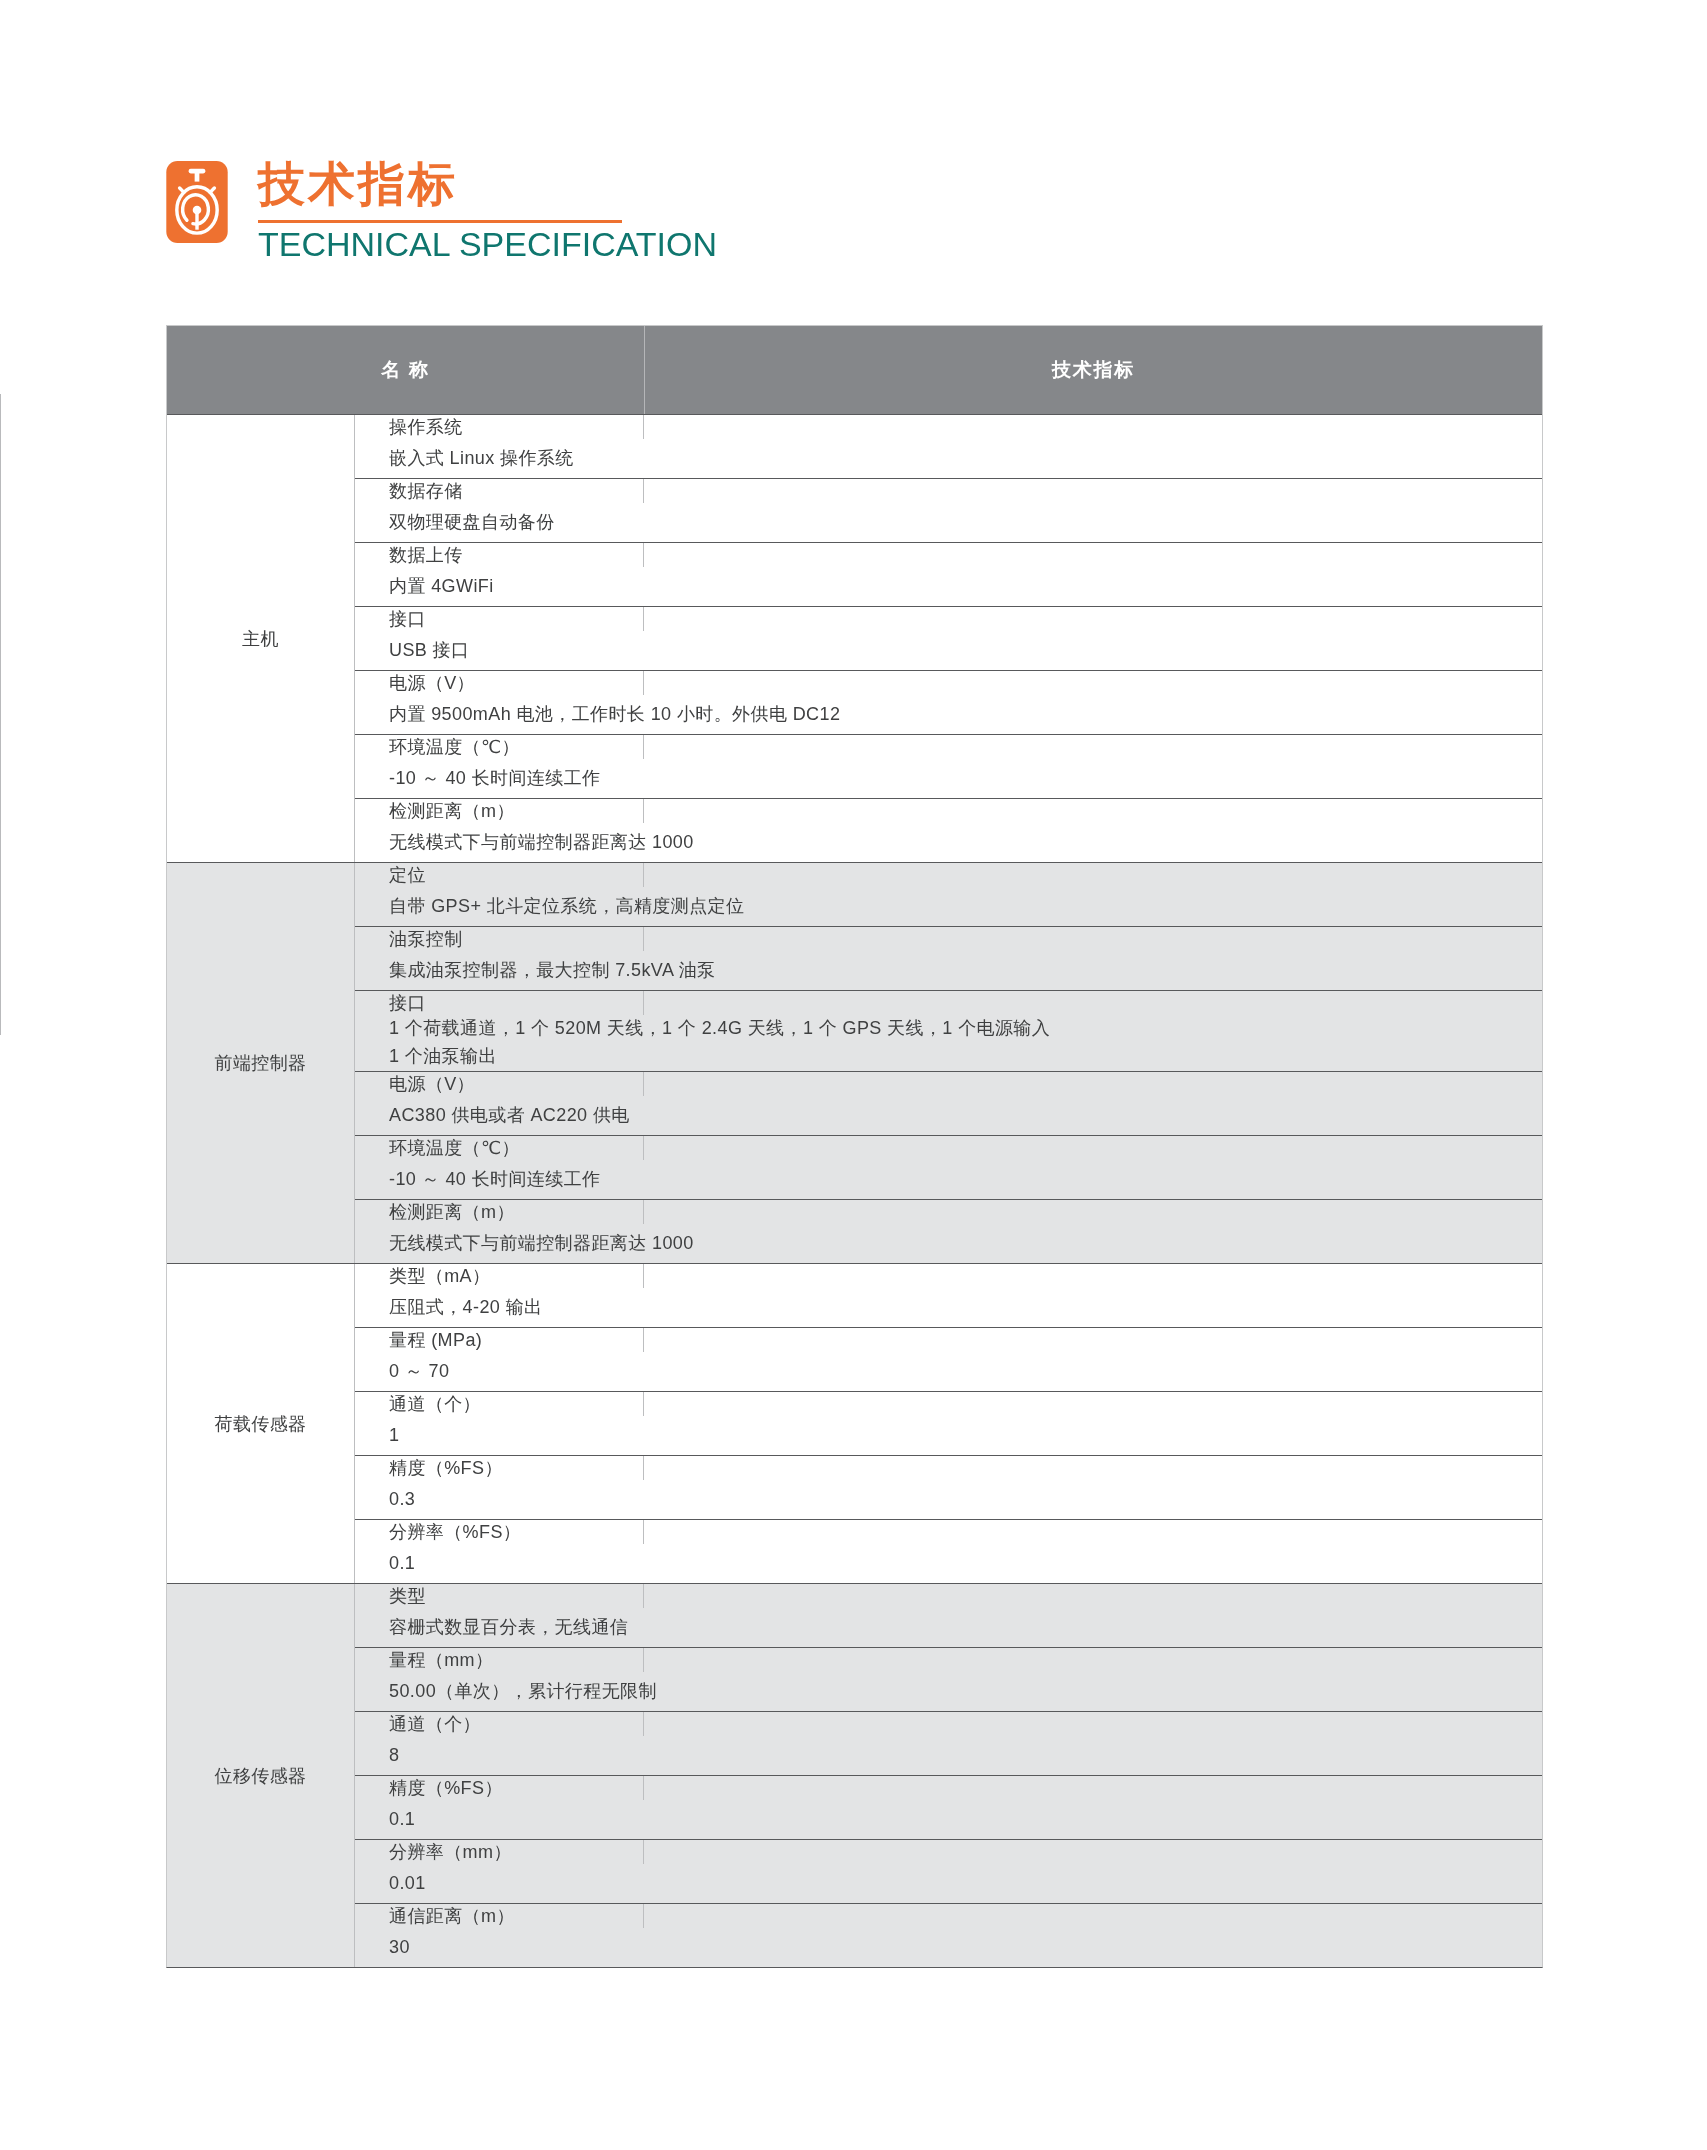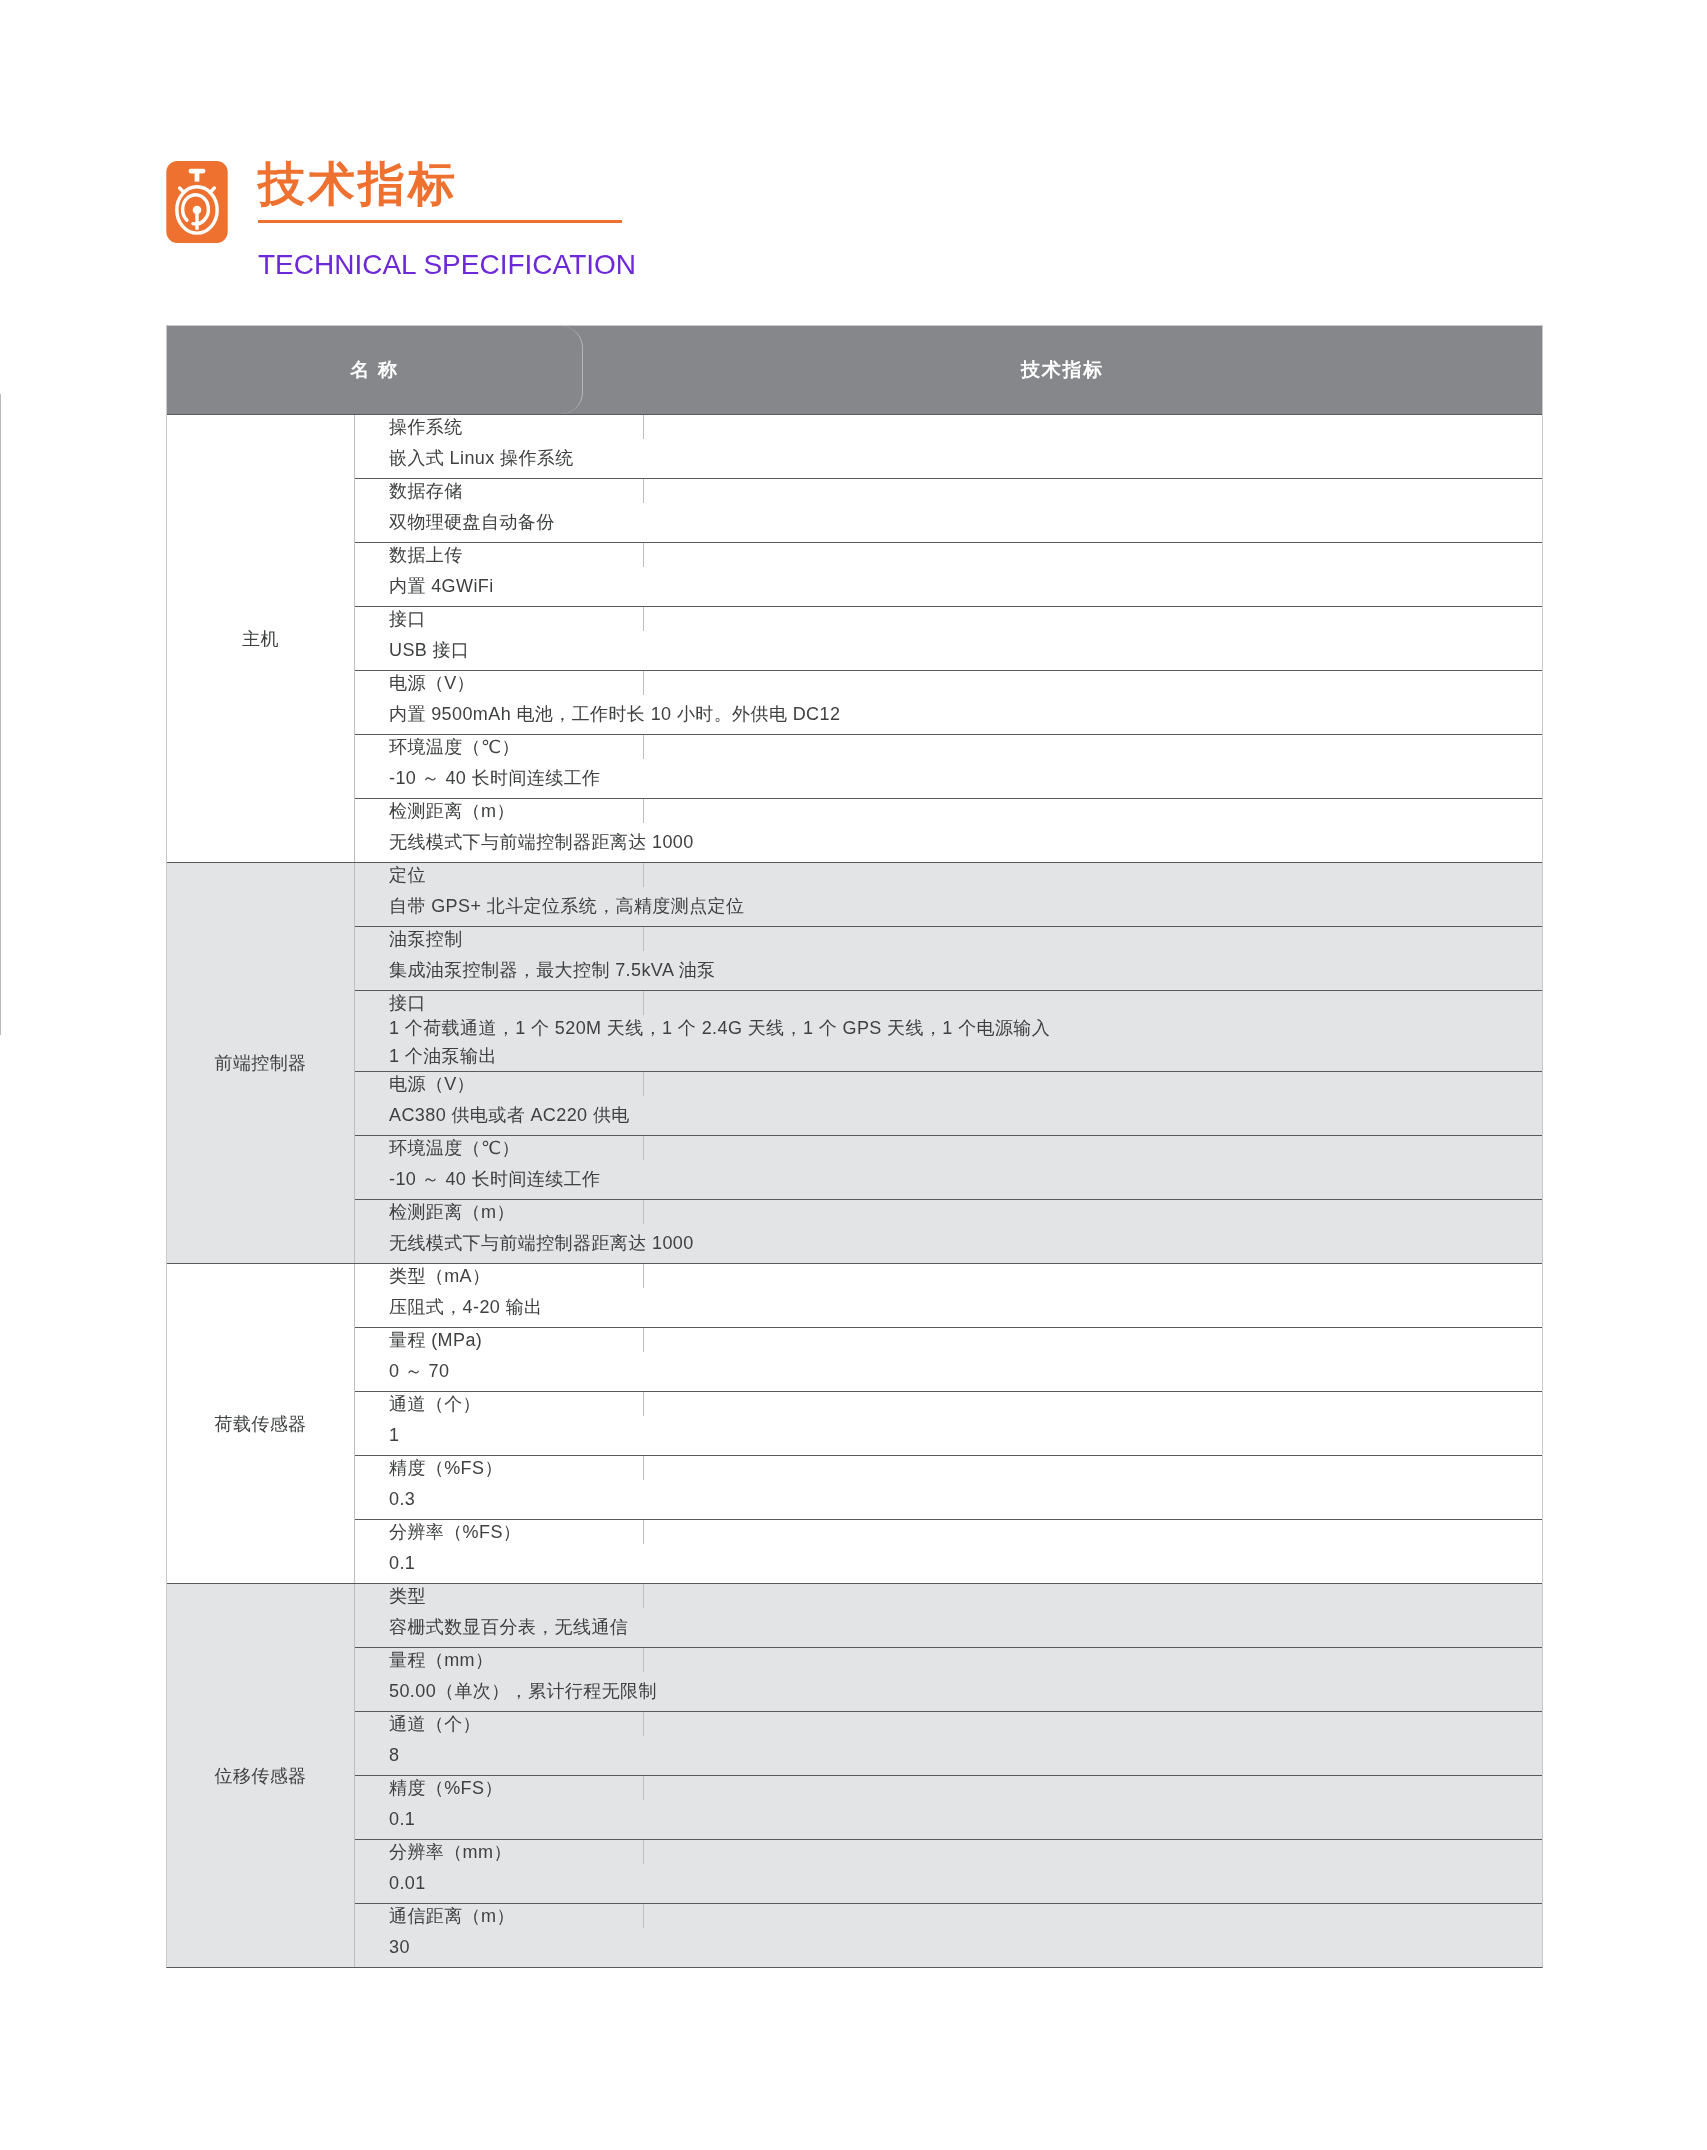--- a/index.html
+++ b/index.html
@@ -7,32 +7,32 @@
         font-family:"Liberation Sans","DejaVu Sans",sans-serif;color:#3f4041;}
 
   
   .edge-mark{position:absolute;left:0;top:394px;width:1.3px;height:641px;background:#b9babc;}
 
   
   .hdr-icon{position:absolute;left:166px;top:161px;width:62px;height:82px;}
   .hdr-title{position:absolute;left:258px;top:160px;font-size:47px;font-weight:700;
              color:#ee7130;letter-spacing:3px;line-height:1;}
   .hdr-rule{position:absolute;left:258px;top:220px;width:364px;height:3.4px;background:#ee7130;}
-  .hdr-sub{position:absolute;left:258px;top:227px;width:370px;font-size:28px;font-weight:400;
-           color:#6d28d9;letter-spacing:0px;line-height:1;white-space:nowrap;margin-top:24px;}
+  .hdr-sub{position:absolute;left:258px;top:227px;width:370px;font-size:34px;font-weight:400;
+           color:#0f766e;letter-spacing:0px;line-height:1;white-space:nowrap;}
 
   
   .spec-table{position:absolute;left:166px;top:325px;width:1377px;box-sizing:border-box;
               border-left:0.9px solid #c8c9ca;border-right:0.9px solid #c8c9ca;
               border-top:0.9px solid #c8c9ca;border-bottom:1.7px solid #58595b;
               font-size:18px;letter-spacing:0.4px;}
   .thead{display:flex;height:88px;background:#85878a;color:#ffffff;font-weight:700;
          font-size:19px;letter-spacing:1.7px;}
-  .thead .h-name{width:416px;box-sizing:border-box;border-right:0.9px solid #b5b6b8;
-         display:flex;align-items:center;justify-content:center;border-radius:22px;}
+  .thead .h-name{width:478px;box-sizing:border-box;border-right:0.9px solid #b5b6b8;
+         display:flex;align-items:center;justify-content:center;}
   .thead .h-spec{flex:1;display:flex;align-items:center;justify-content:center;}
 
   .tgroup{display:flex;border-top:1.3px solid #58595b;}
   .tgroup.gray{background:#e3e4e5;}
   .gcell{width:188px;flex:none;box-sizing:border-box;border-right:0.9px solid #bdbec0;
          display:flex;align-items:center;justify-content:center;text-align:left;}
   .grows{flex:1;min-width:0;}
   .trow{display:flex;height:63px;flex-direction:column;}
   .trow.tall{height:80px;}
   .trow + .trow{border-top:1.3px solid #58595b;}

